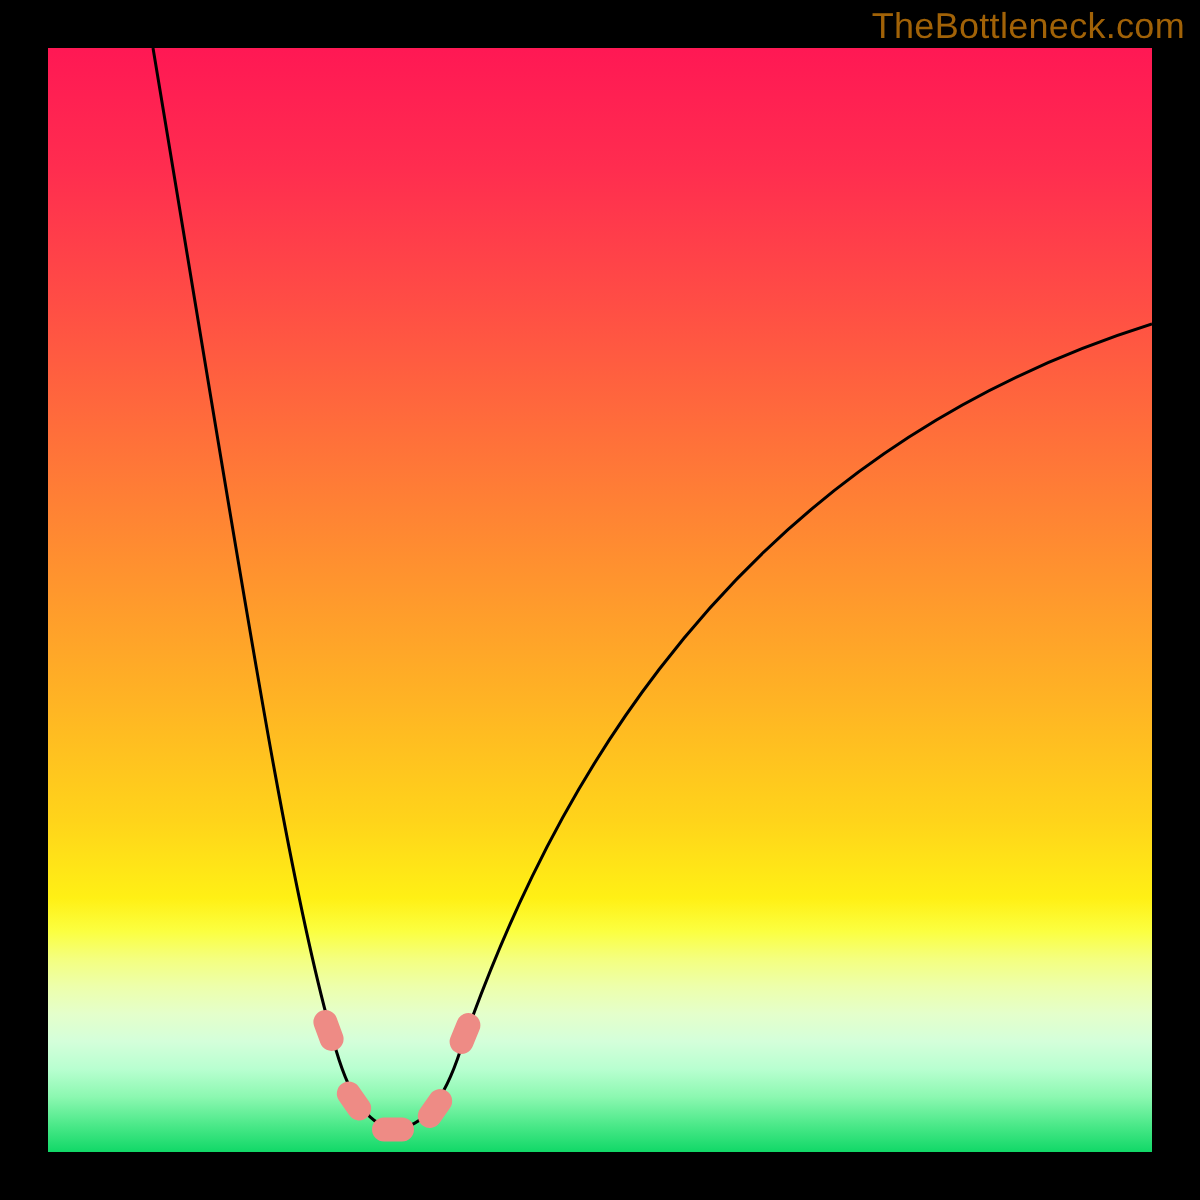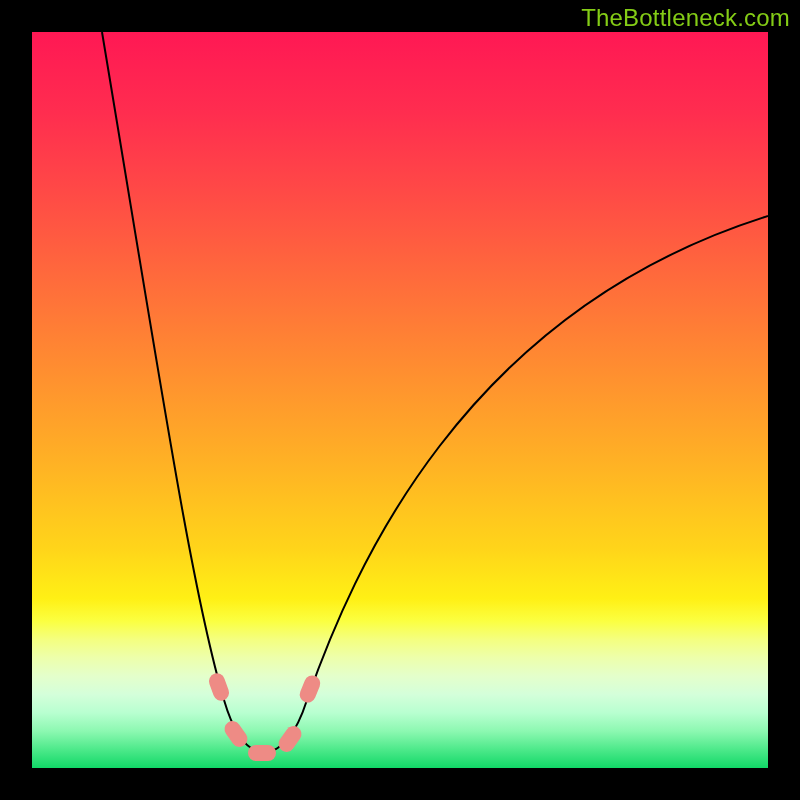--- a/index.html
+++ b/index.html
@@ -31,21 +31,21 @@
     position: absolute;
     left: 0;
     top: 0;
     width: 100%;
     height: 100%;
   }
   .watermark {
     position: absolute;
     top: 4px;
     right: 10px;
-    color: #84cc16;
+    color: #a16207;
     font-size: 24px;
     letter-spacing: 0.2px;
     font-weight: 400;
   }
   svg.curve-layer {
     position: absolute;
     left: 0;
     top: 0;
     width: 100%;
     height: 100%;

